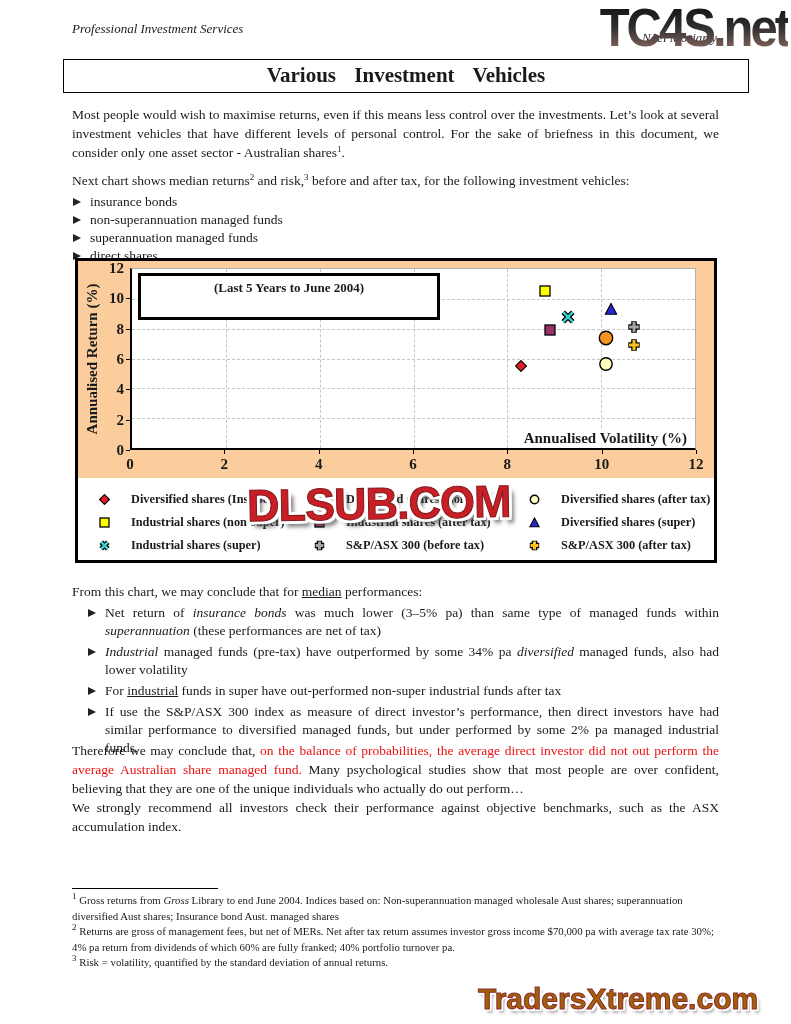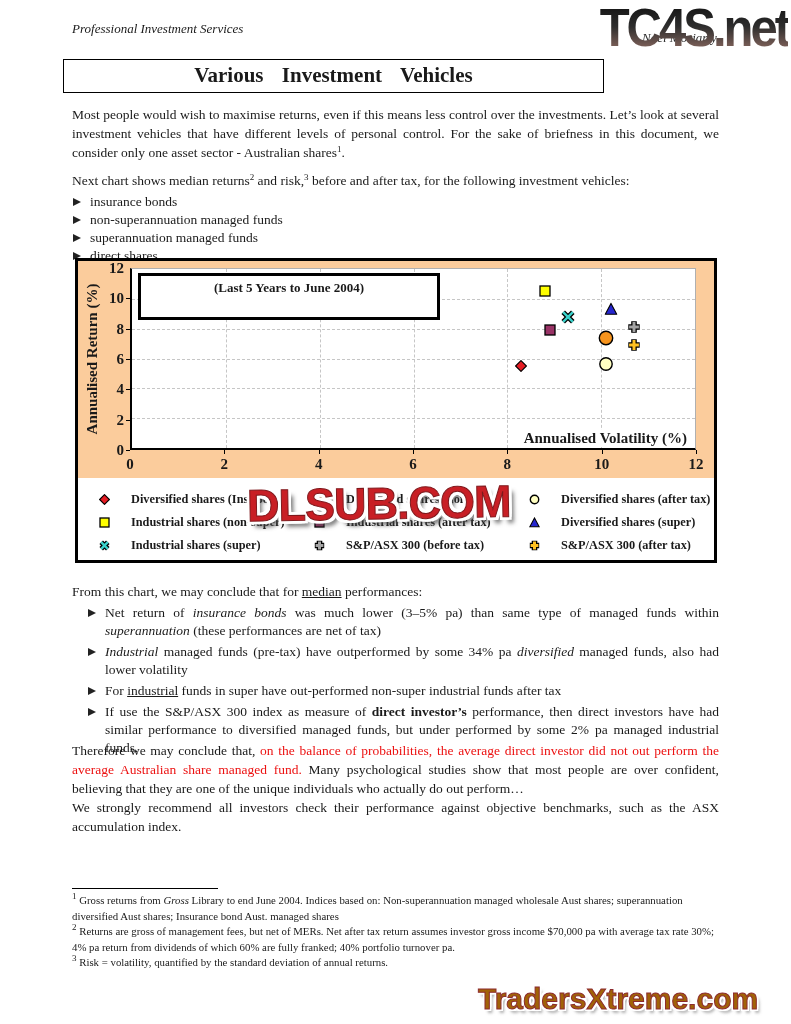--- a/index.html
+++ b/index.html
@@ -14,29 +14,29 @@
   .hdr-right { position:absolute; left:642px; top:30px; font-style:italic; font-size:13px; color:#2c2c2c; }
   .wm-top {
     position:absolute; right:3px; top:-4px; z-index:5;
     font-family:"Liberation Sans", sans-serif; font-weight:bold;
     font-size:49px; letter-spacing:-3px; transform:scaleY(1.1); transform-origin:top right;
     background:linear-gradient(180deg,#0a0a0a 0%,#2e2e2e 50%,#a2776c 100%);
     -webkit-background-clip:text; background-clip:text; color:transparent;
   }
   
   .title-box {
-    position:absolute; left:63px; top:59px; width:541px; height:34px;
+    position:absolute; left:63px; top:59px; width:686px; height:34px;
     border:1.5px solid #000; background:#fff;
     text-align:center; line-height:31px;
     font-size:21px; font-weight:bold; word-spacing:13px;
   }
   
   .blk { position:absolute; left:72px; width:647px; font-size:13.5px; line-height:19px; text-align:justify; }
   .i { font-style:italic; }
-  .b { font-weight:bold; }
+  .b { font-weight:normal; }
   .u { text-decoration:underline; }
   .red { color:#ec1111; }
   sup { font-size:9px; vertical-align:baseline; position:relative; top:-5px; }
   .list { margin-top:1px; }
   .li { position:relative; padding-left:18px; line-height:18px; text-align:left; }
   .li2 { position:relative; padding-left:33px; line-height:18px; text-align:justify; margin-top:3px; }
   .arr { position:absolute; left:1px; top:5px; width:0; height:0;
          border-left:8px solid #222; border-top:4px solid transparent; border-bottom:4px solid transparent; }
   .li2 .arr { left:16px; }
   

